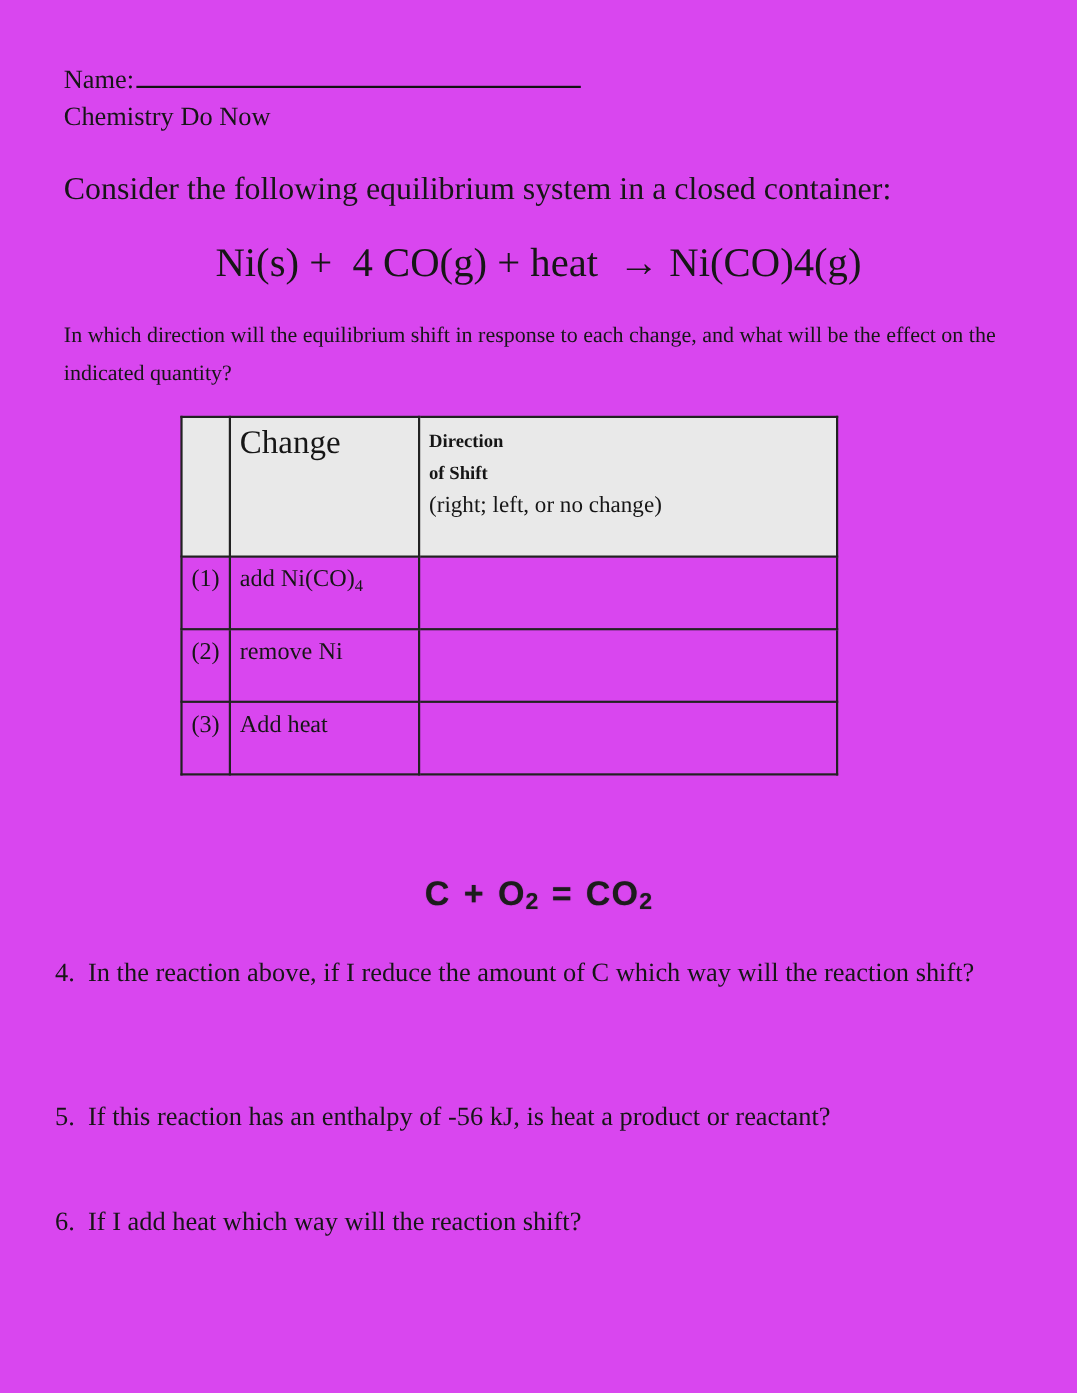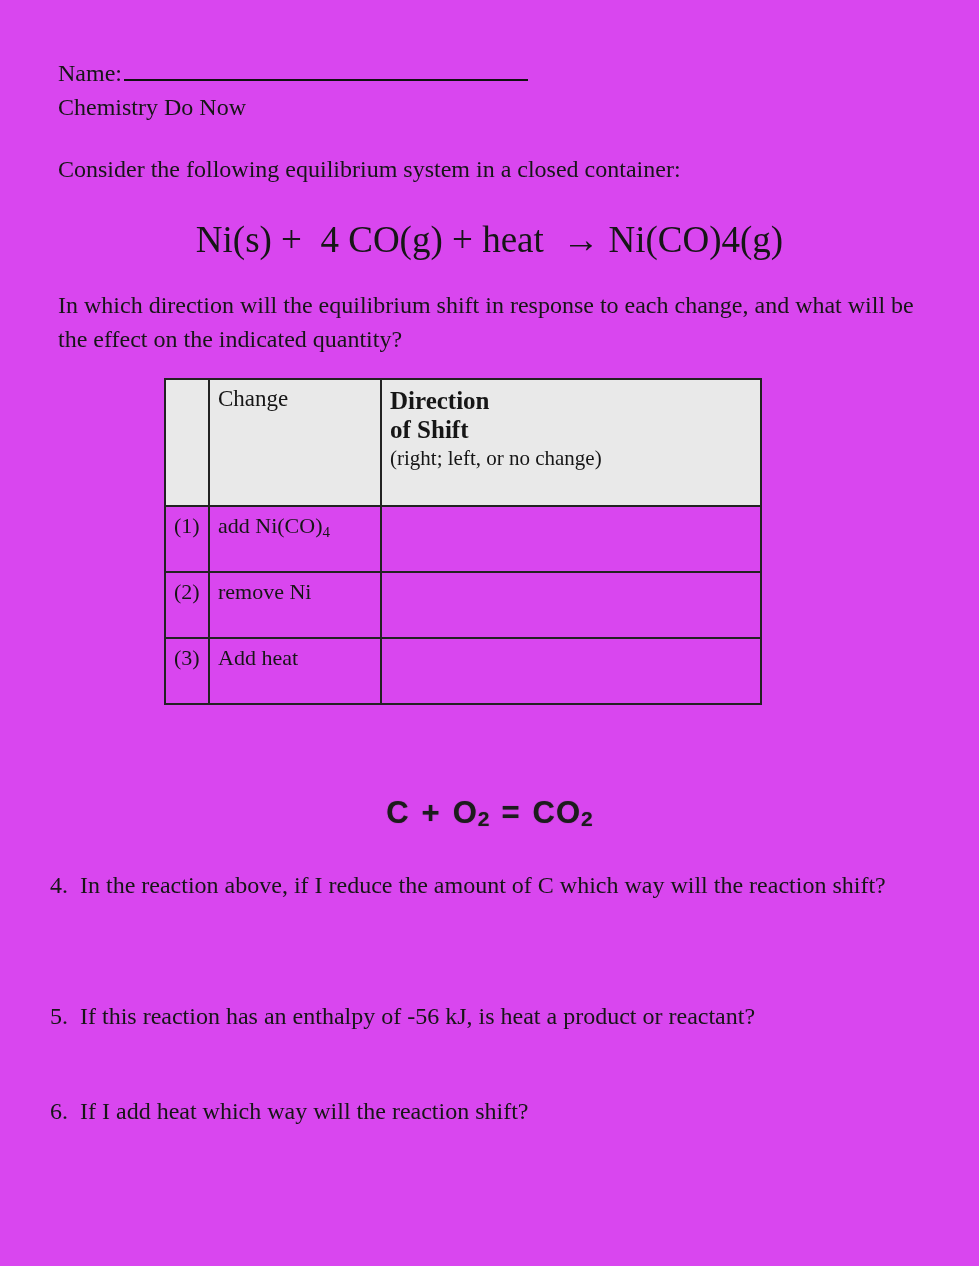--- a/index.html
+++ b/index.html
@@ -19,51 +19,51 @@
   .name-line { white-space: nowrap; }
   .name-underline {
     display: inline-block;
     width: 404px;
     border-bottom: 2px solid #111111;
     height: 20px;
     margin-left: 2px;
   }
 
   
-  .intro-line { left: 58px; top: 156px; font-size: 24px; }
+  .intro-line { left: 58px; top: 156px; font-size: 29px; }
   .equation1 {
     left: 0; top: 218px; width: 979px;
     text-align: center; font-size: 37px; white-space: pre;
   }
   .prompt-block {
     left: 58px; top: 288px; width: 868px;
-    font-size: 24px; line-height: 34px;
+    font-size: 20px; line-height: 34px;
   }
 
   
   .shift-table-wrap { left: 164px; top: 378px; }
   table.shift-table {
     border-collapse: collapse;
     table-layout: fixed;
     font-size: 22px;
   }
   table.shift-table td, table.shift-table th {
     border: 2px solid #222222;
     vertical-align: top;
     padding: 6px 8px;
     font-weight: normal;
     text-align: left;
   }
   .col-num   { width: 44px; }
   .col-change{ width: 172px; }
   .col-dir   { width: 380px; }
   tr.header-row th { background: #e9e9e9; height: 113px; }
-  th.change-head { text-align: center; padding-top: 36px; font-weight: bold; font-size: 23px; }
+  th.change-head { text-align: center; padding-top: 36px; font-weight: bold; font-size: 30px; }
   th.dir-head { text-align: center; padding-top: 8px; }
-  .dir-title { font-weight: bold; font-size: 25px; line-height: 29px; }
+  .dir-title { font-weight: bold; font-size: 17px; line-height: 29px; }
   .dir-note  { font-weight: normal; font-size: 21px; line-height: 29px; }
   .dir-note .ital { }
   tr.body-row td { height: 52px; }
   td.num-cell { text-align: center; padding-left: 2px; padding-right: 2px; }
   .subscript { font-size: 15px; vertical-align: -4px; }
 
   
   .equation2 {
     left: 0; top: 795px; width: 979px;
     text-align: center;

